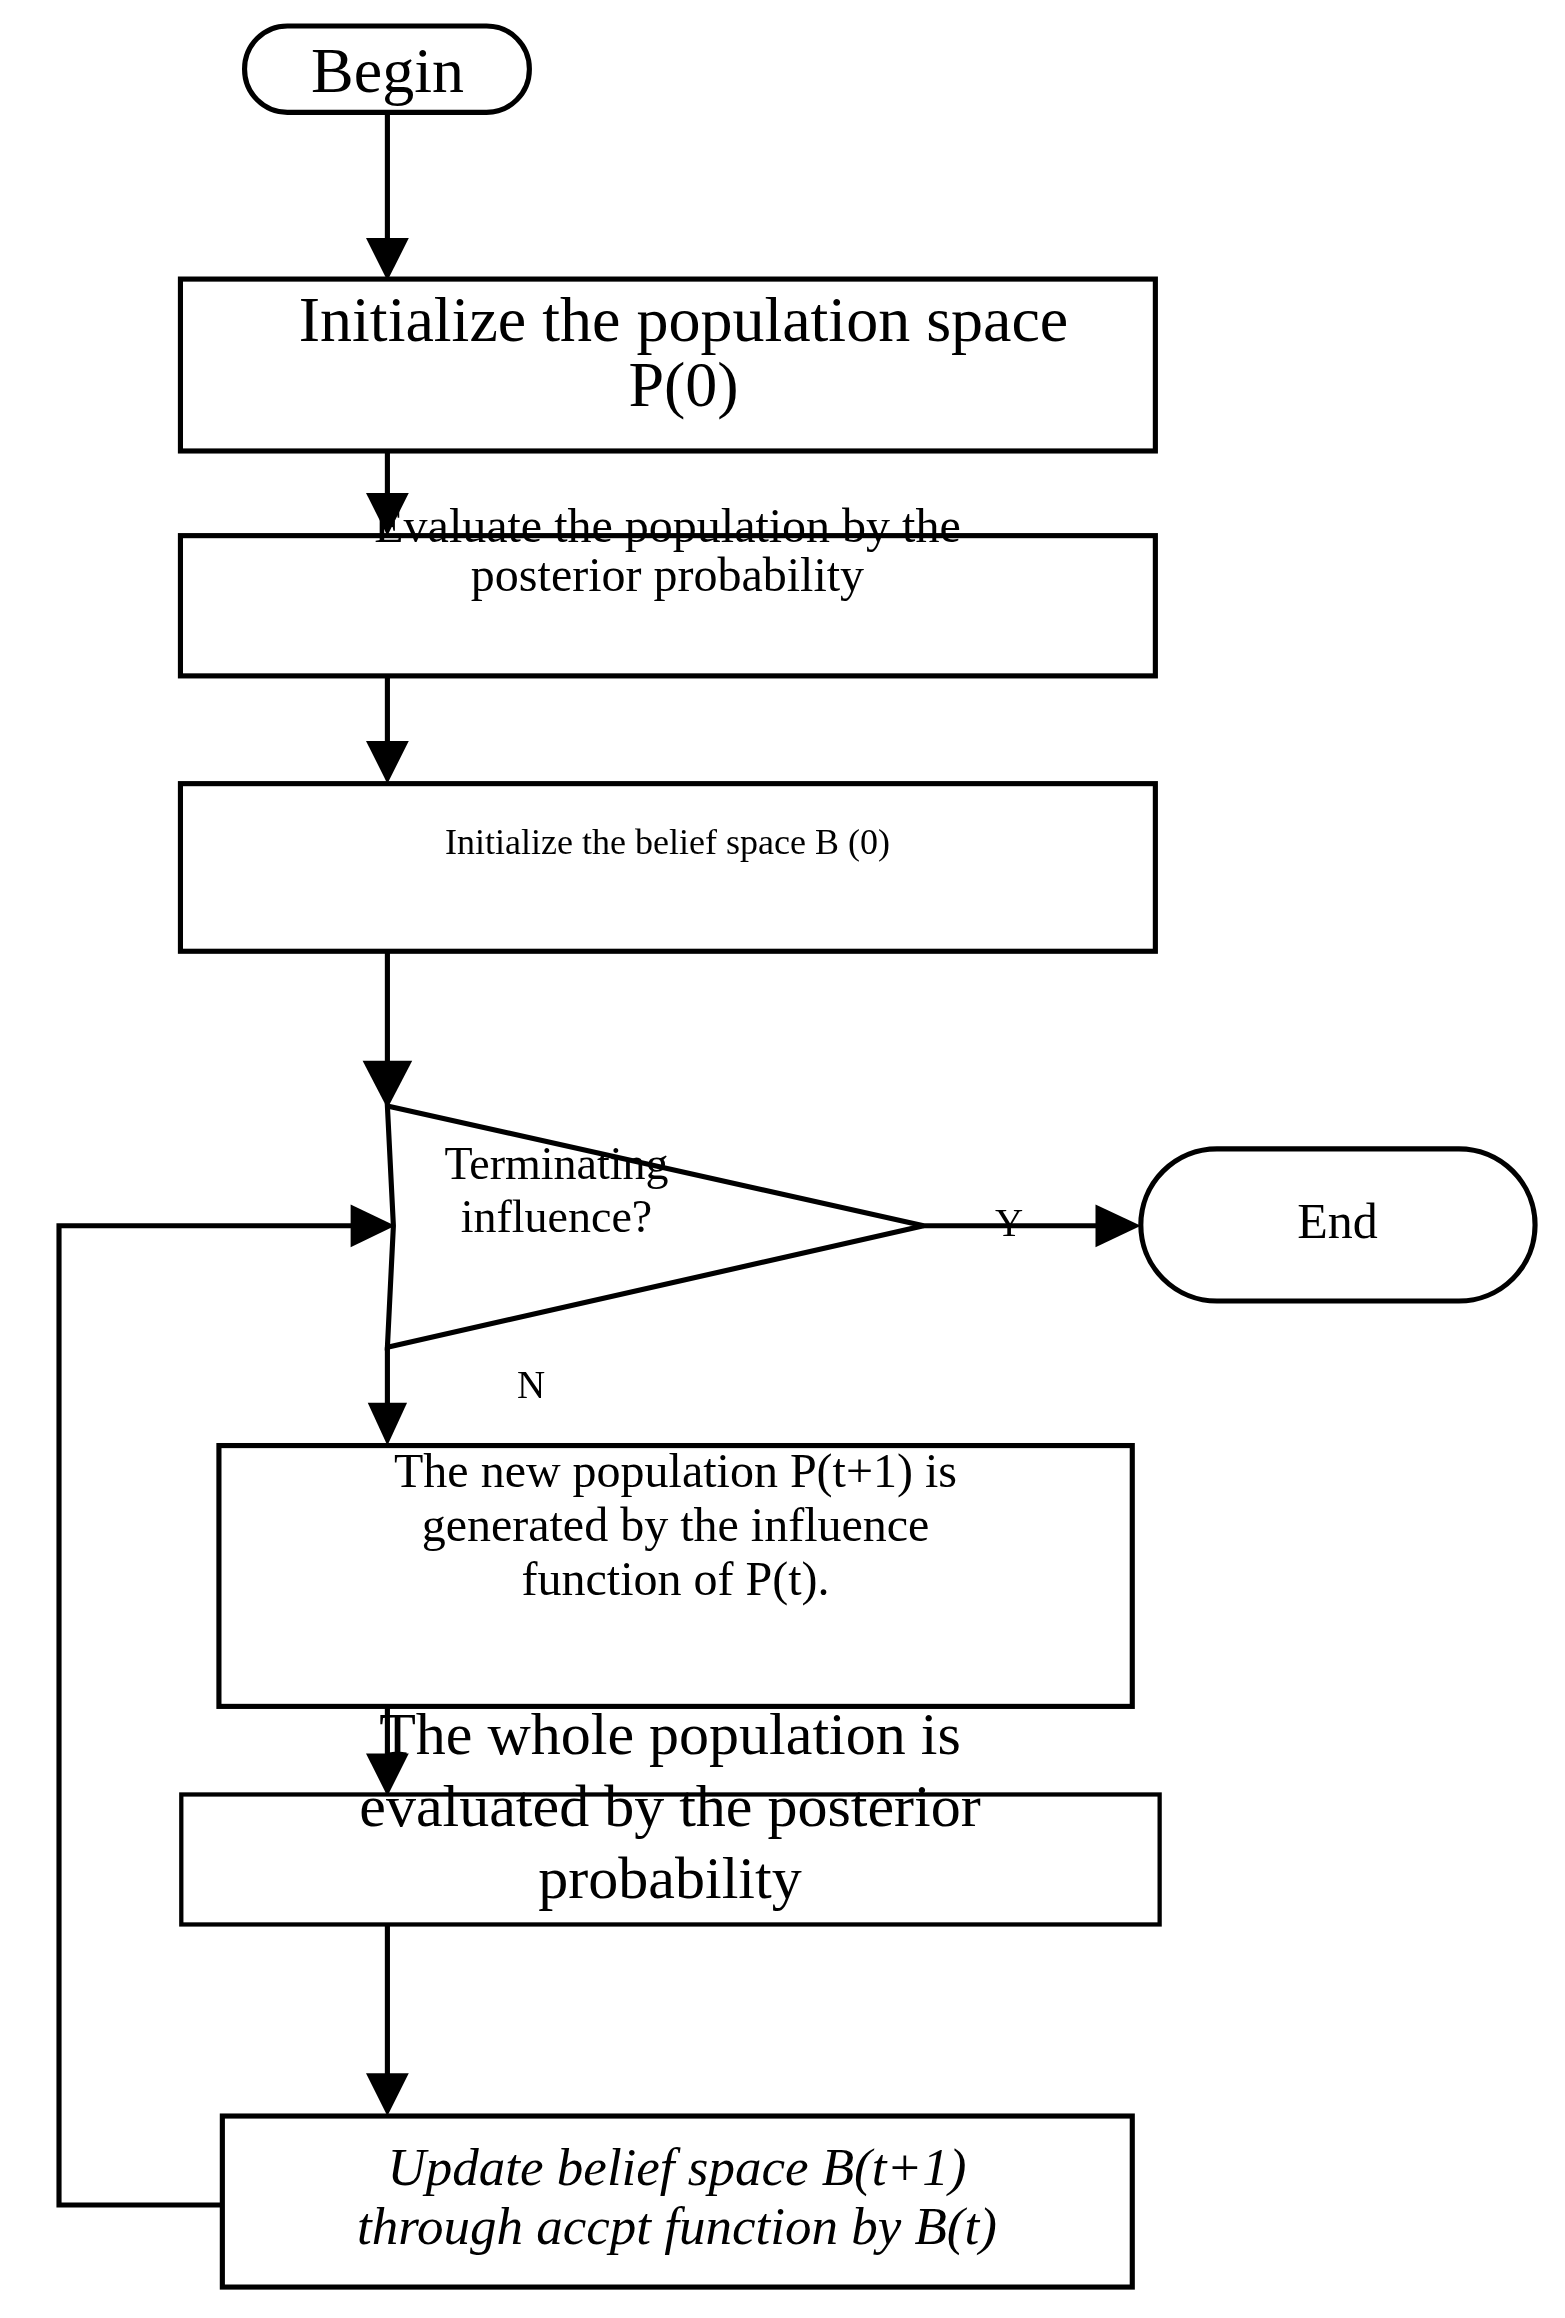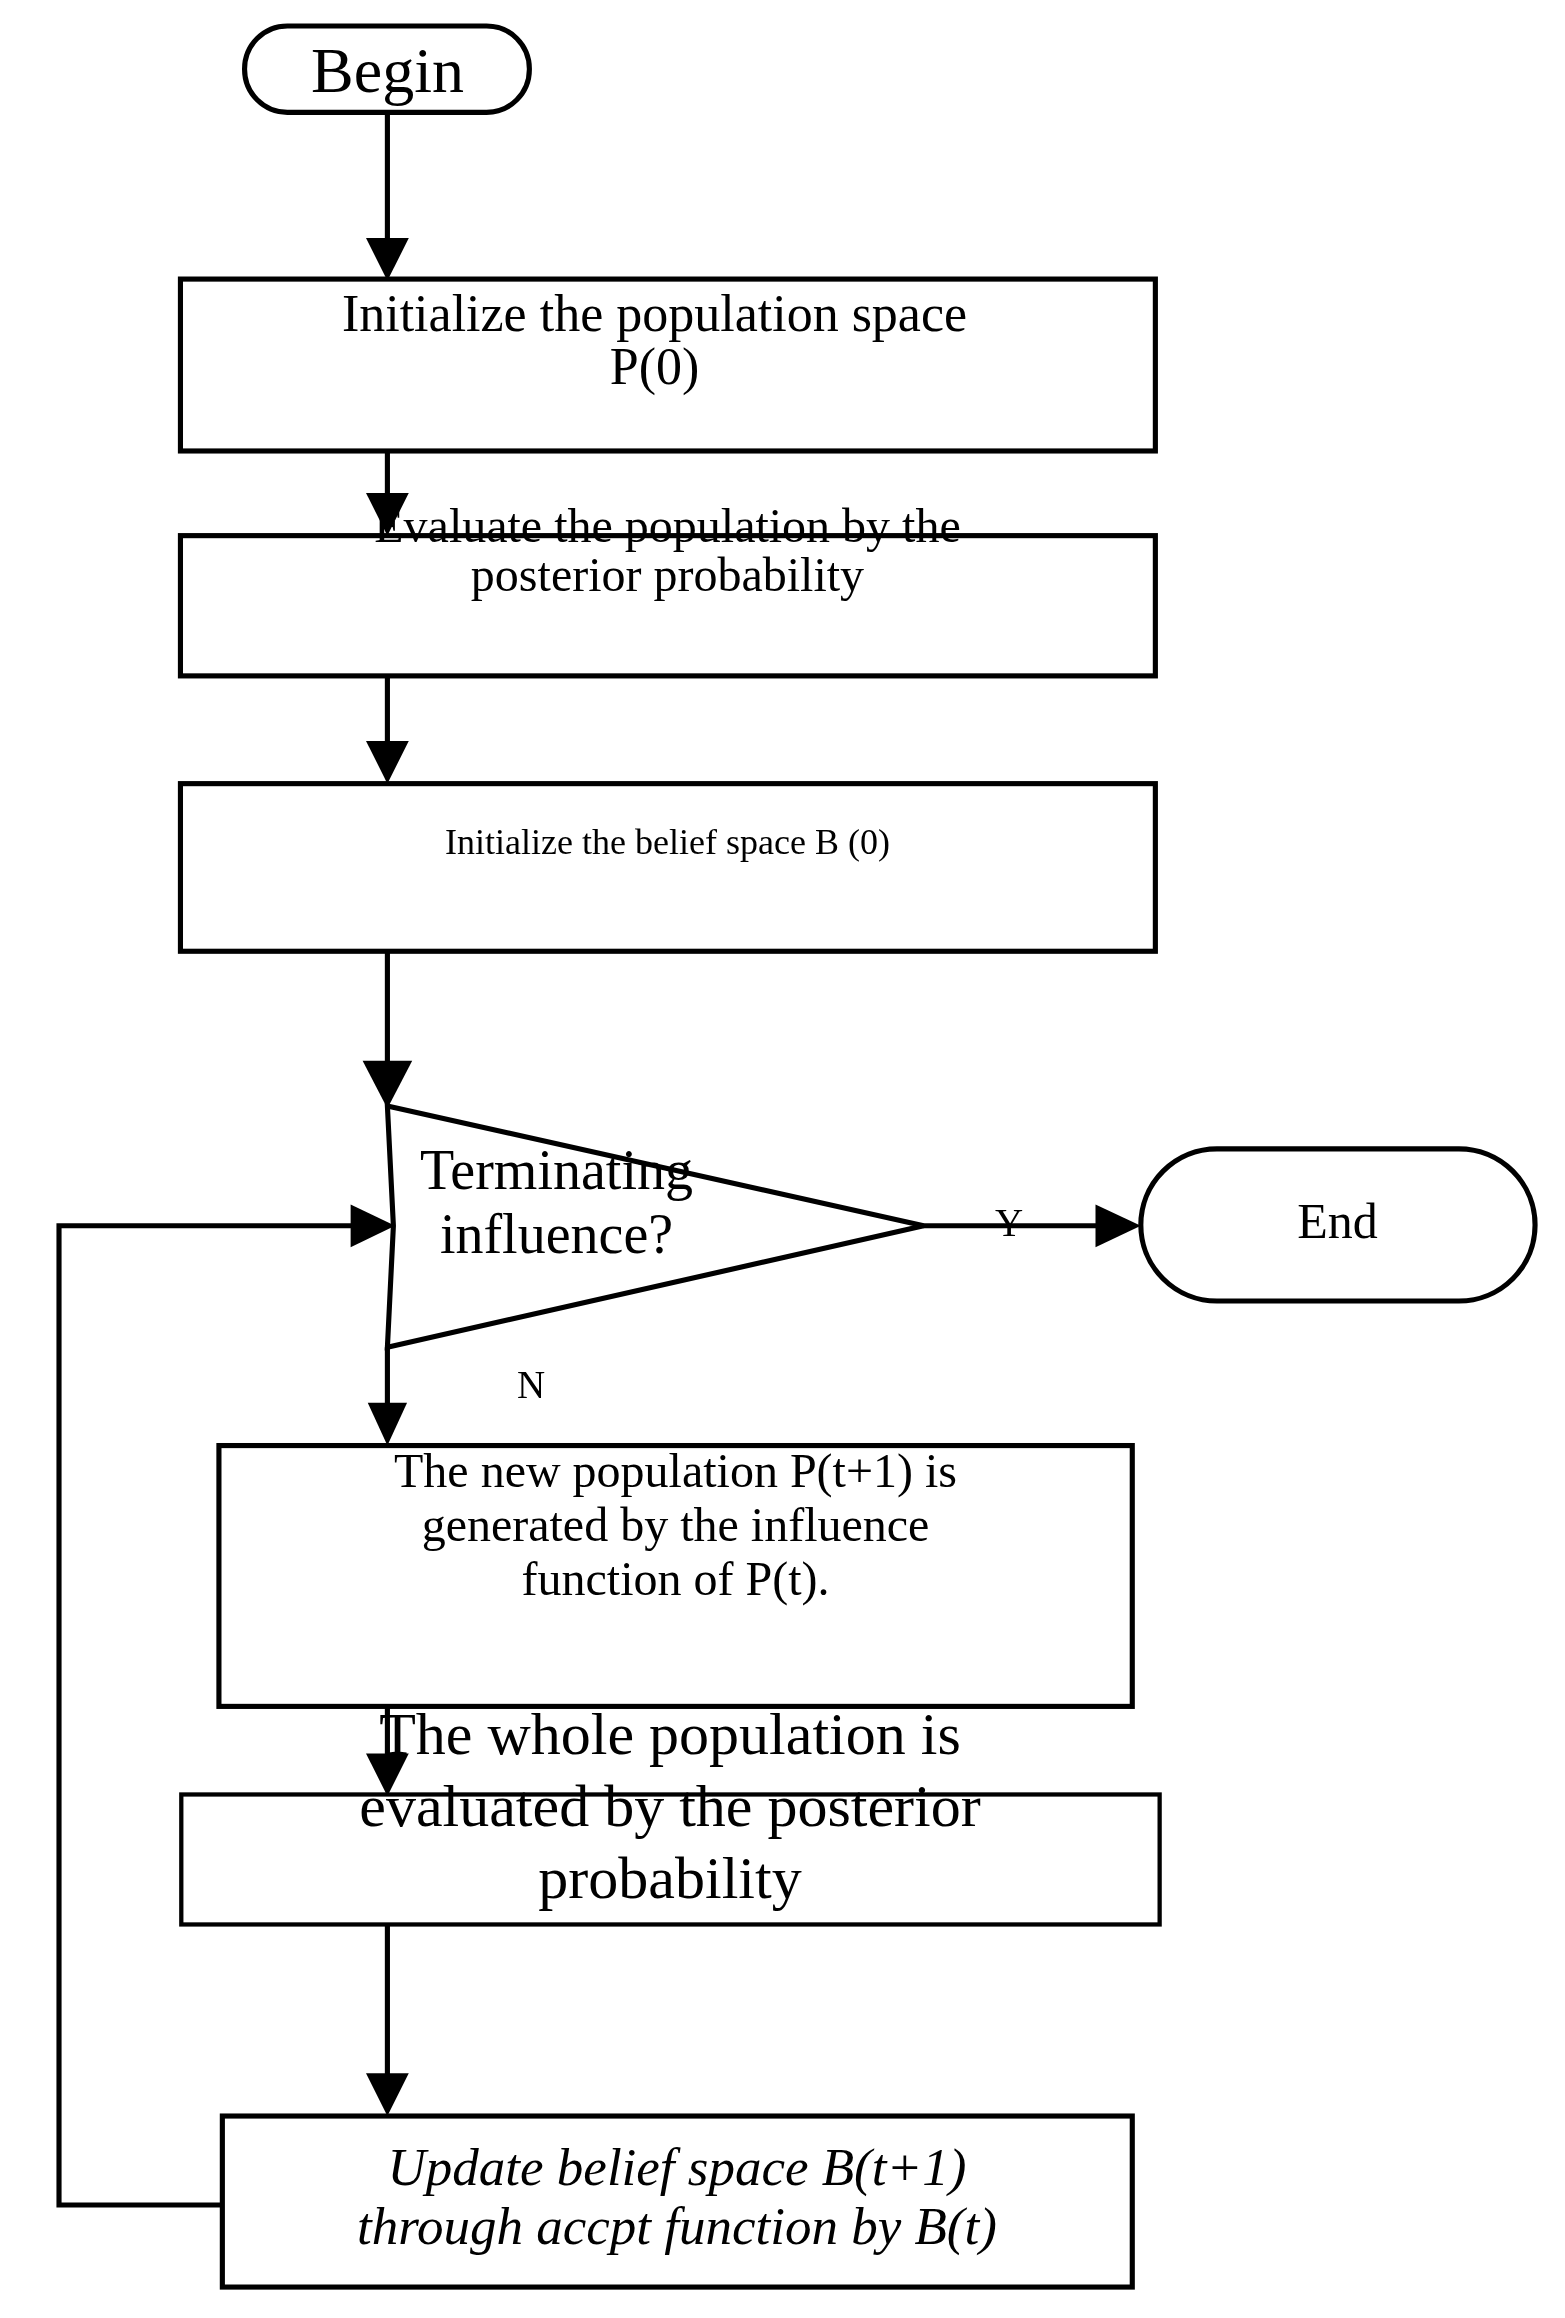--- a/index.html
+++ b/index.html
@@ -57,24 +57,24 @@
   }
   .edge-label {
     position: absolute;
     color: #000000;
     font-family: "Liberation Serif", "DejaVu Serif", serif;
     font-size: 39px;
     line-height: 1;
   }
   .t-begin   { left: 242px; top: 38px;   width: 291px; font-size: 64px; }
   .t-end     { left: 1138px; top: 1196px; width: 399px; font-size: 50px; }
-  .t-box1    { left: 167px; top: 287px;  width: 975px; font-size: 52px; }
+  .t-box1    { left: 196px; top: 287px;  width: 975px; font-size: 64px; }
   .t-box2    { left: 180px; top: 502px;  width: 975px; font-size: 48px; }
   .t-box3    { left: 180px; top: 824px;  width: 975px; font-size: 36px; }
-  .t-diamond { left: 304px; top: 1138px; width: 505px;  font-size: 56px; line-height: 1.15; }
+  .t-diamond { left: 304px; top: 1138px; width: 505px;  font-size: 46px; line-height: 1.15; }
   .t-box4    { left: 219px; top: 1444px; width: 913px; font-size: 48px; line-height: 1.12; }
   .t-box5    { left: 181px; top: 1698px; width: 978px; font-size: 60px; line-height: 1.2; }
   .t-box6    { left: 222px; top: 2138px; width: 910px; font-size: 53px; line-height: 1.12; font-style: italic; }
   .lbl-y     { left: 995px; top: 1203px; }
   .lbl-n     { left: 517px;  top: 1365px; }
 </style>
 </head>
 <body>
 
 <div id="flowchart-root">

